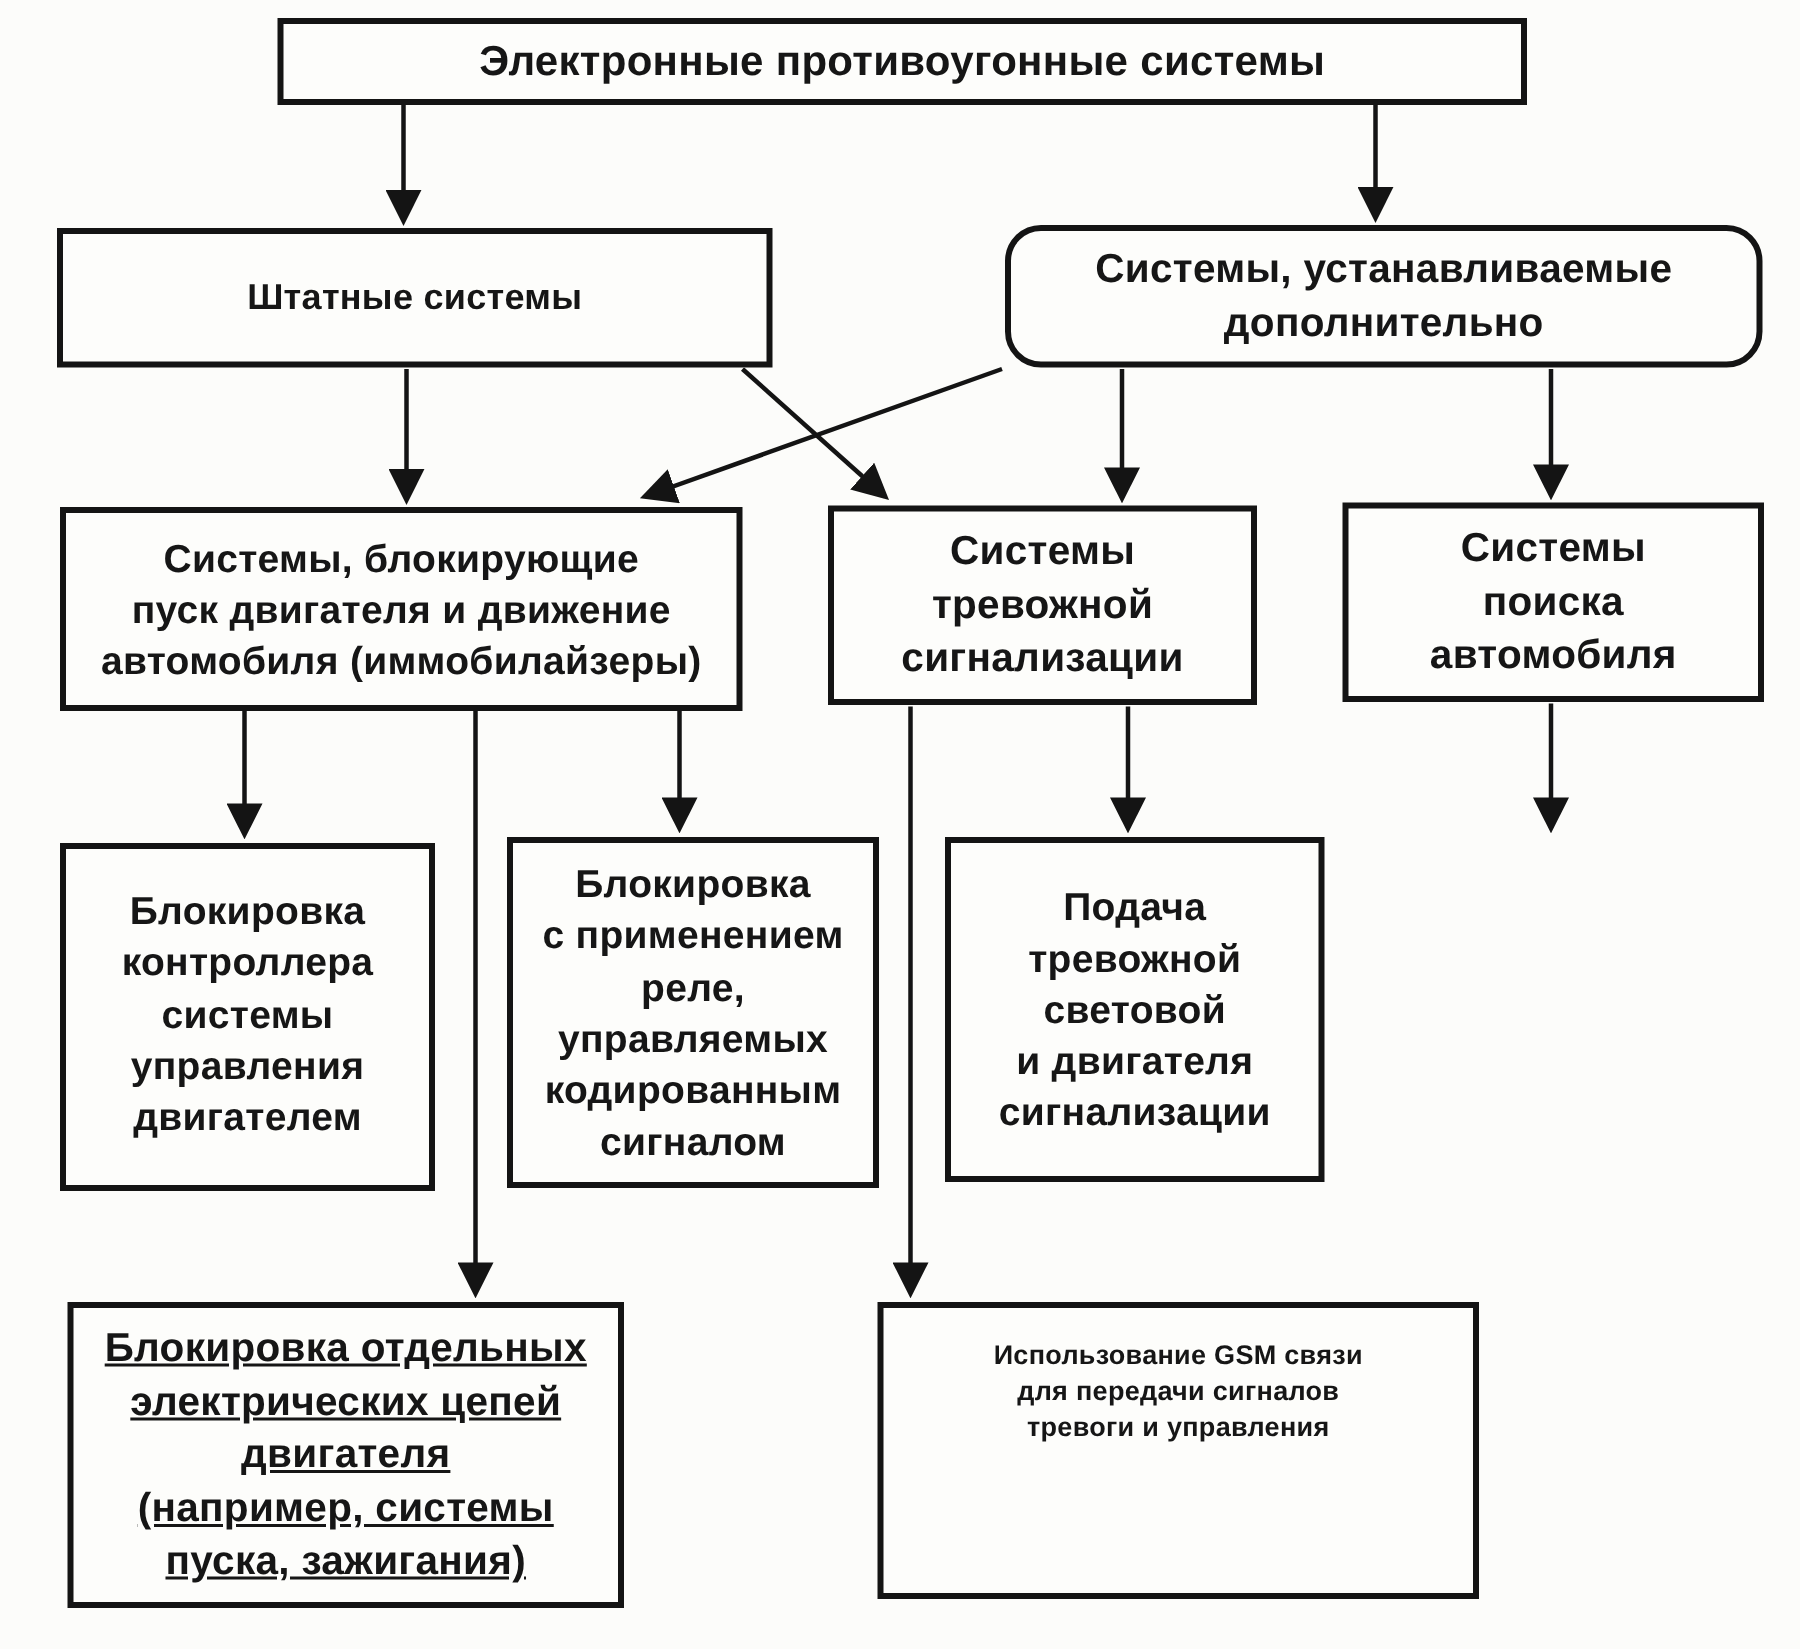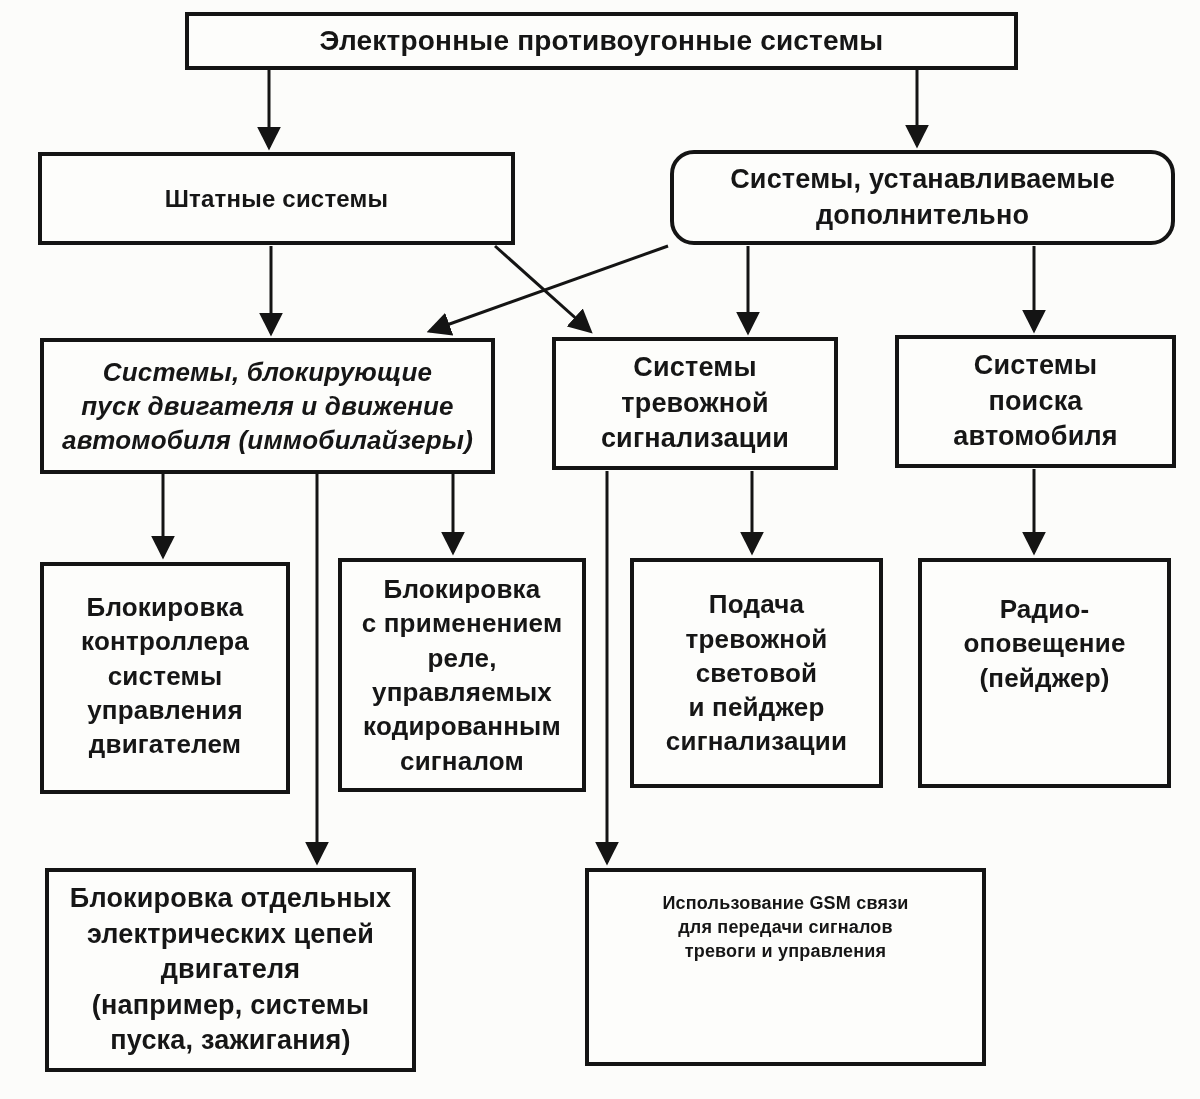--- a/index.html
+++ b/index.html
@@ -42,41 +42,41 @@
     line-height: 1.32;
     letter-spacing: 0.2px;
   }
   .node.top-align {
     align-items: flex-start;
   }
   
   #n-root { left:185px; top:12px;  width:833px; height:58px;  }
   #n-l2a  { left:38px;  top:152px; width:477px; height:93px;  }
   #n-l2b  { left:670px; top:150px; width:505px; height:95px;border-radius:24px;  }
-  #n-l3a  { left:40px;  top:338px; width:455px; height:136px;font-style:italic; }
+  #n-l3a  { left:40px;  top:338px; width:455px; height:136px; }
   #n-l3b  { left:552px; top:337px; width:286px; height:133px; }
   #n-l3c  { left:895px; top:335px; width:281px; height:133px; }
   #n-l4a  { left:40px;  top:562px; width:250px; height:232px; padding-top:24px; }
   #n-l4b  { left:338px; top:558px; width:248px; height:234px; }
   #n-l4c  { left:630px; top:558px; width:253px; height:230px; }
   #n-l4d  { left:918px; top:558px; width:253px; height:230px; padding-top:30px; }
   #n-l5a  { left:45px;  top:868px; width:371px; height:204px; }
   #n-l5b  { left:585px; top:868px; width:401px; height:198px; padding-top:20px; }
 
   #n-root .label { font-size:28px; }
   #n-l2a  .label { font-size:24px; }
   #n-l2b  .label { font-size:27px; }
   #n-l3a  .label { font-size:26px; }
   #n-l3b  .label { font-size:27px; }
   #n-l3c  .label { font-size:27px; }
   #n-l4a  .label { font-size:26px; }
   #n-l4b  .label { font-size:26px; }
   #n-l4c  .label { font-size:26px; }
   #n-l4d  .label { font-size:26px; }
-  #n-l5a  .label { font-size:27px; }
+  #n-l5a  .label { font-size:27px;text-decoration:underline; }
   #n-l5b  .label { font-size:18px; }
 </style>
 </head>
 <body>
 
 <div class="canvas">
 
   <svg class="wires" width="1200" height="1099" viewBox="0 0 1200 1099">
     <defs>
       <marker id="ah" viewBox="0 0 10 10" refX="8.5" refY="5" markerWidth="8" markerHeight="8" orient="auto" markerUnits="strokeWidth">
@@ -145,29 +145,24 @@
 реле,
 управляемых
 кодированным
 сигналом</span>
   </div>
 
   <div class="node" id="n-l4c">
     <span class="label">Подача
 тревожной
 световой
-и пейджер
+и двигателя
 сигнализации</span>
   </div>
 
-  <div class="node top-align" id="n-l4d">
-    <span class="label">Радио-
-оповещение
-(пейджер)</span>
-  </div>
 
   <div class="node" id="n-l5a">
     <span class="label">Блокировка отдельных
 электрических цепей
 двигателя
 (например, системы
 пуска, зажигания)</span>
   </div>
 
   <div class="node top-align" id="n-l5b">

